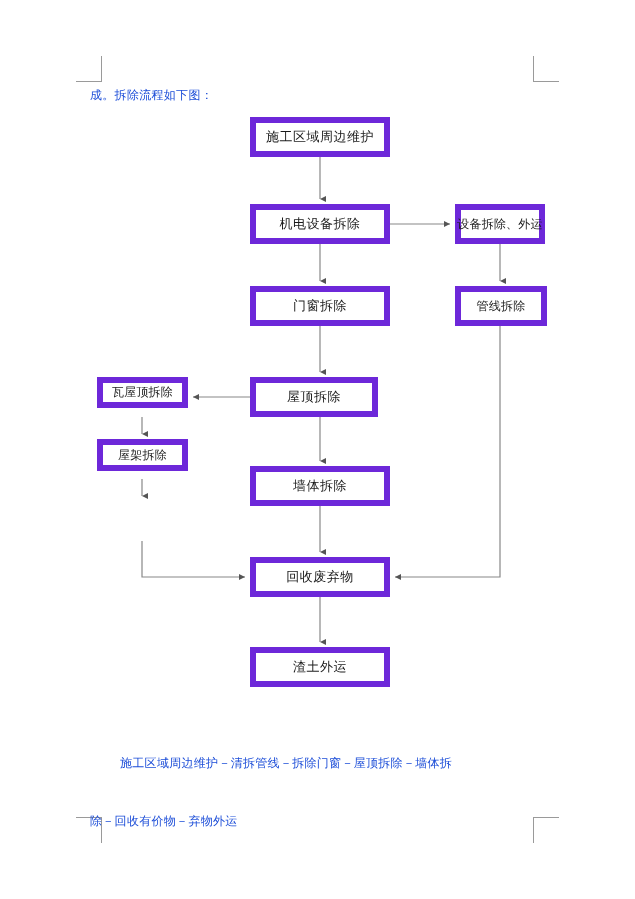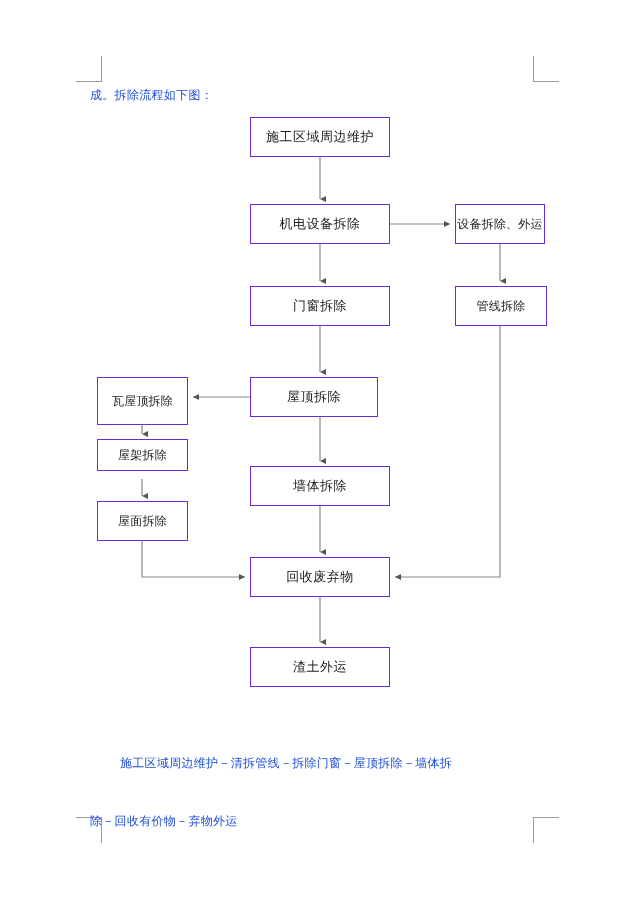--- a/index.html
+++ b/index.html
@@ -70,21 +70,21 @@
   #flowchart {
     position: absolute;
     left: 0;
     top: 0;
     width: 635px;
     height: 899px;
   }
   .node {
     position: absolute;
     box-sizing: border-box;
-    border: 1px solid #6d28d9;
+    border: 6px solid #6d28d9;
     background: #ffffff;
     color: #1a1a1a;
     display: flex;
     align-items: center;
     justify-content: center;
     font-size: 13px;
     letter-spacing: 0.5px;
     white-space: nowrap;
     z-index: 2;
   }
@@ -172,31 +172,28 @@
     </div>
 
     <div class="node narrow" style="left:455px; top:286px; width:92px; height:40px;">
       <span>管线拆除</span>
     </div>
 
     <div class="node" style="left:250px; top:377px; width:128px; height:40px;">
       <span>屋顶拆除</span>
     </div>
 
-    <div class="node narrow" style="left:97px; top:377px; width:91px; height:48px;">
+    <div class="node narrow" style="left:97px; top:377px; width:91px; height:31px;">
       <span>瓦屋顶拆除</span>
     </div>
 
     <div class="node narrow" style="left:97px; top:439px; width:91px; height:32px;">
       <span>屋架拆除</span>
     </div>
 
-    <div class="node narrow" style="left:97px; top:501px; width:91px; height:40px;">
-      <span>屋面拆除</span>
-    </div>
 
     <div class="node" style="left:250px; top:466px; width:140px; height:40px;">
       <span>墙体拆除</span>
     </div>
 
     <div class="node" style="left:250px; top:557px; width:140px; height:40px;">
       <span>回收废弃物</span>
     </div>
 
     <div class="node" style="left:250px; top:647px; width:140px; height:40px;">

